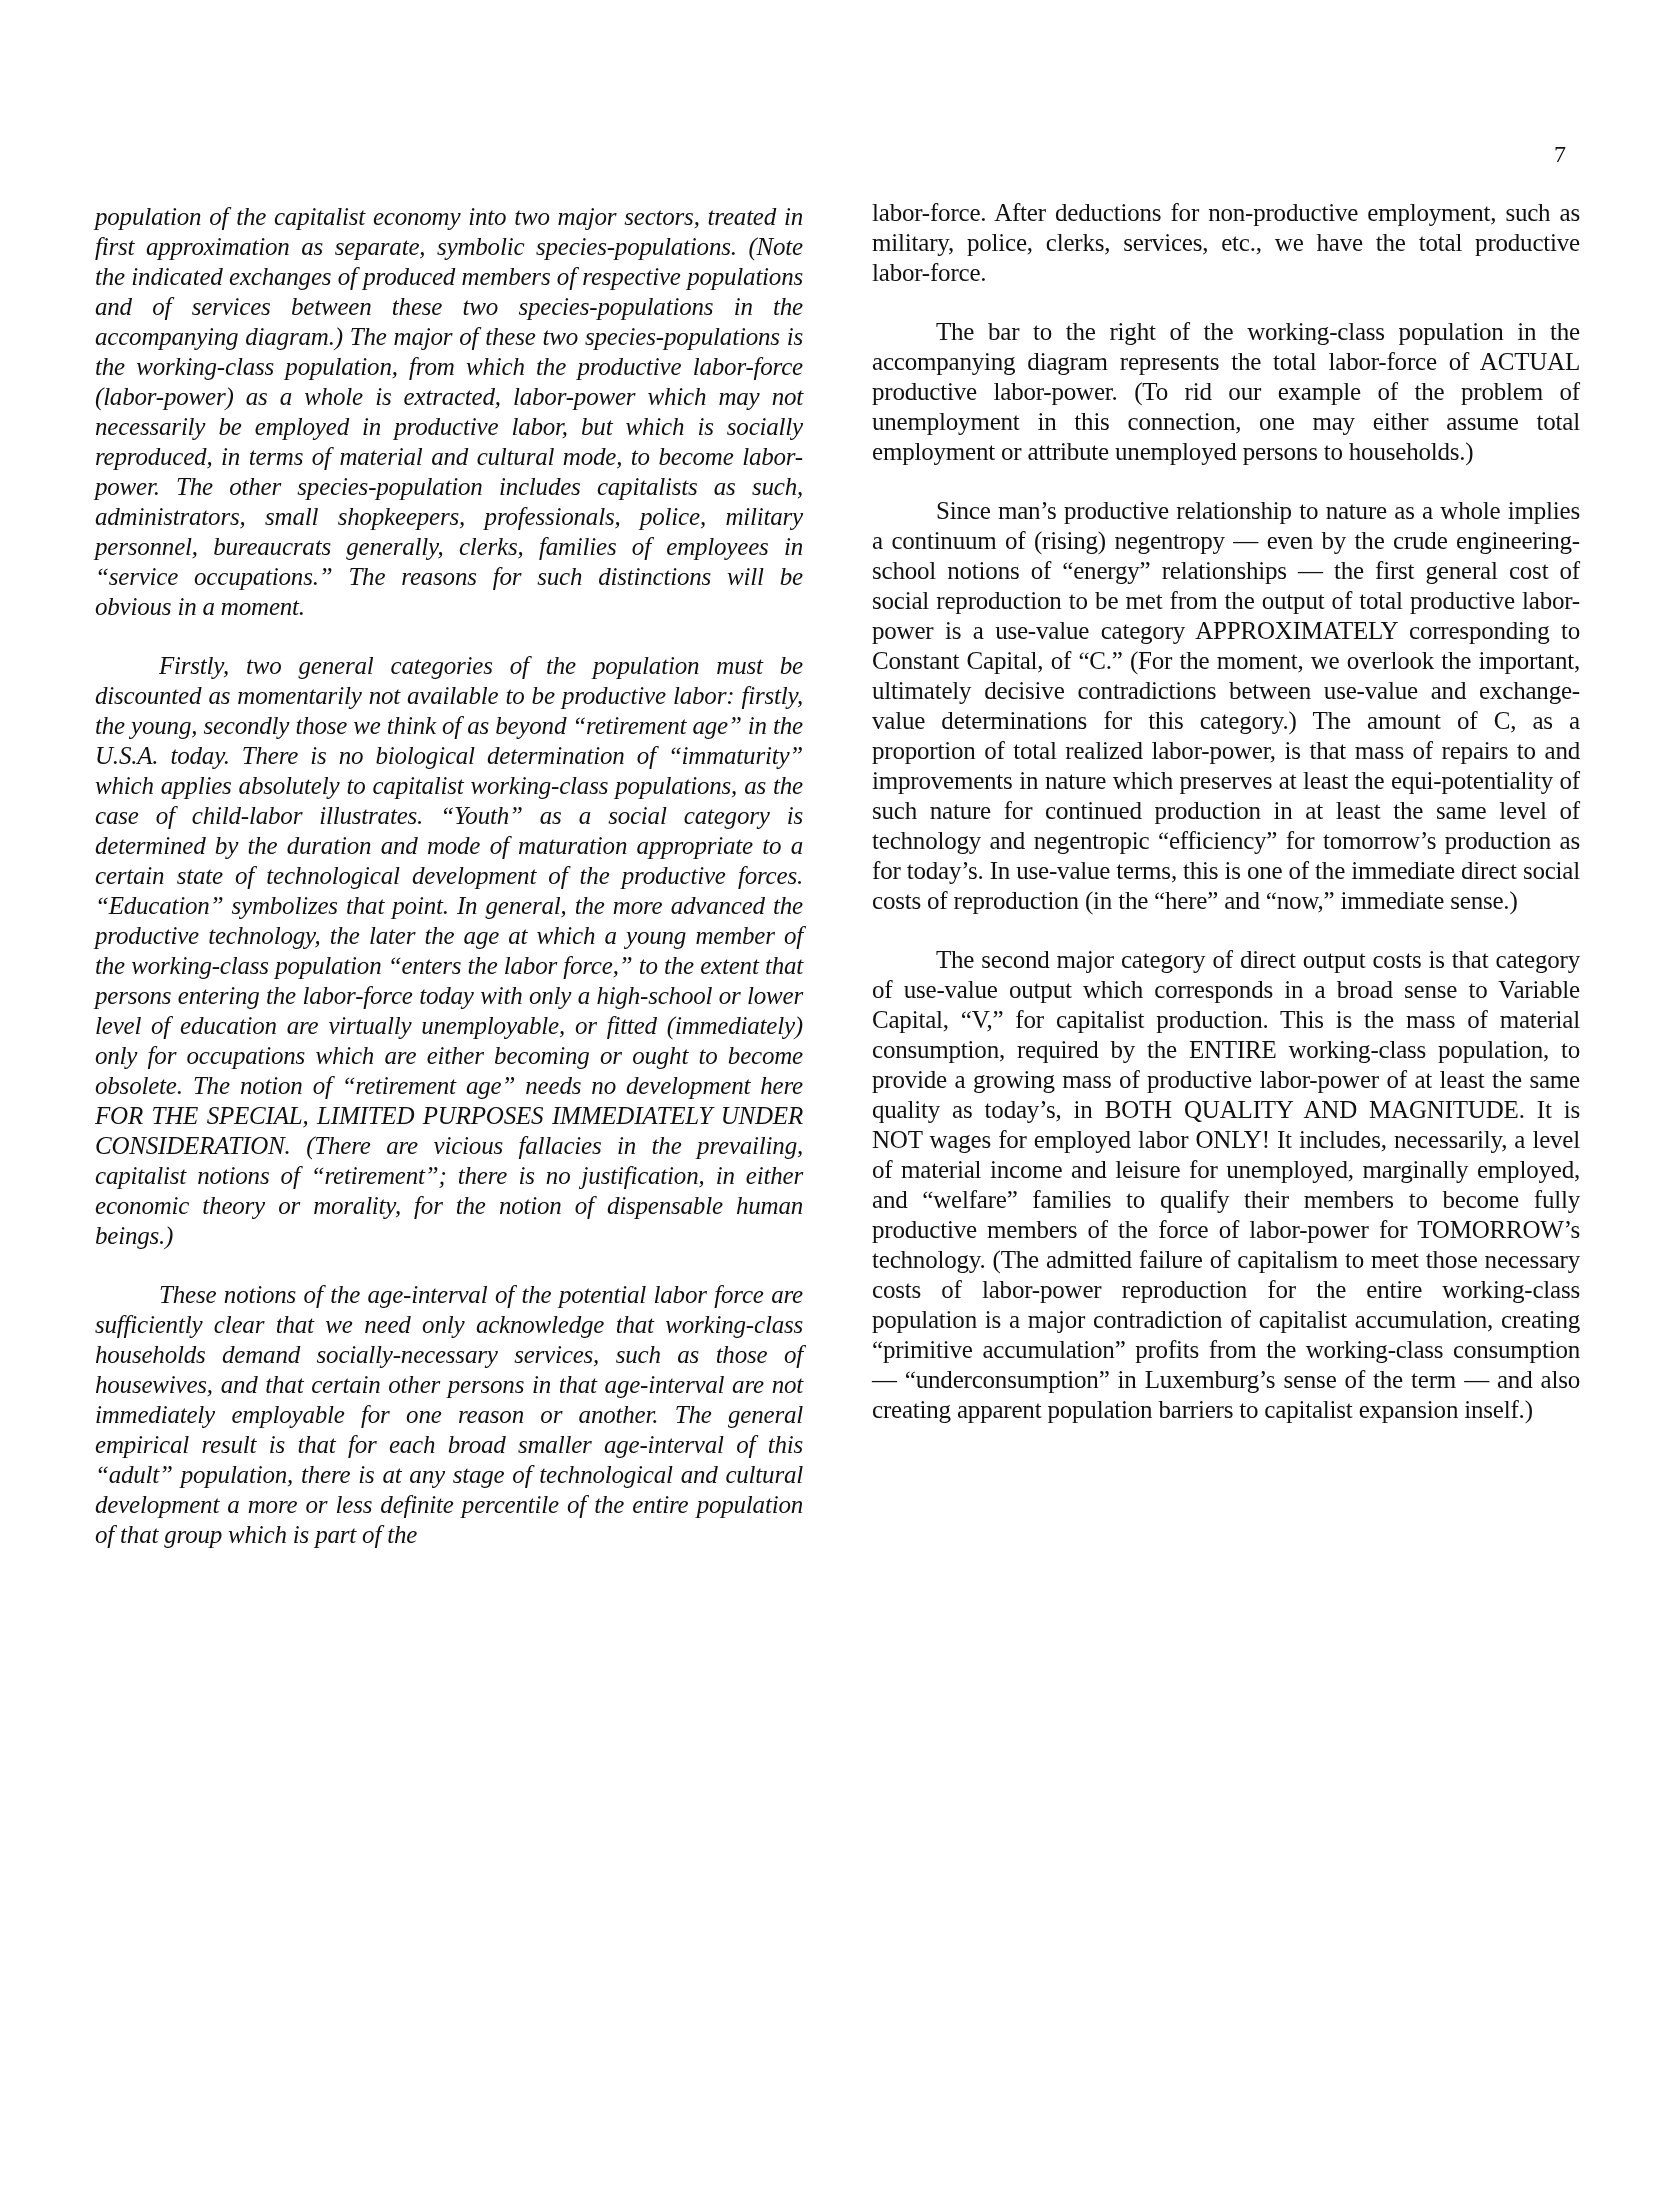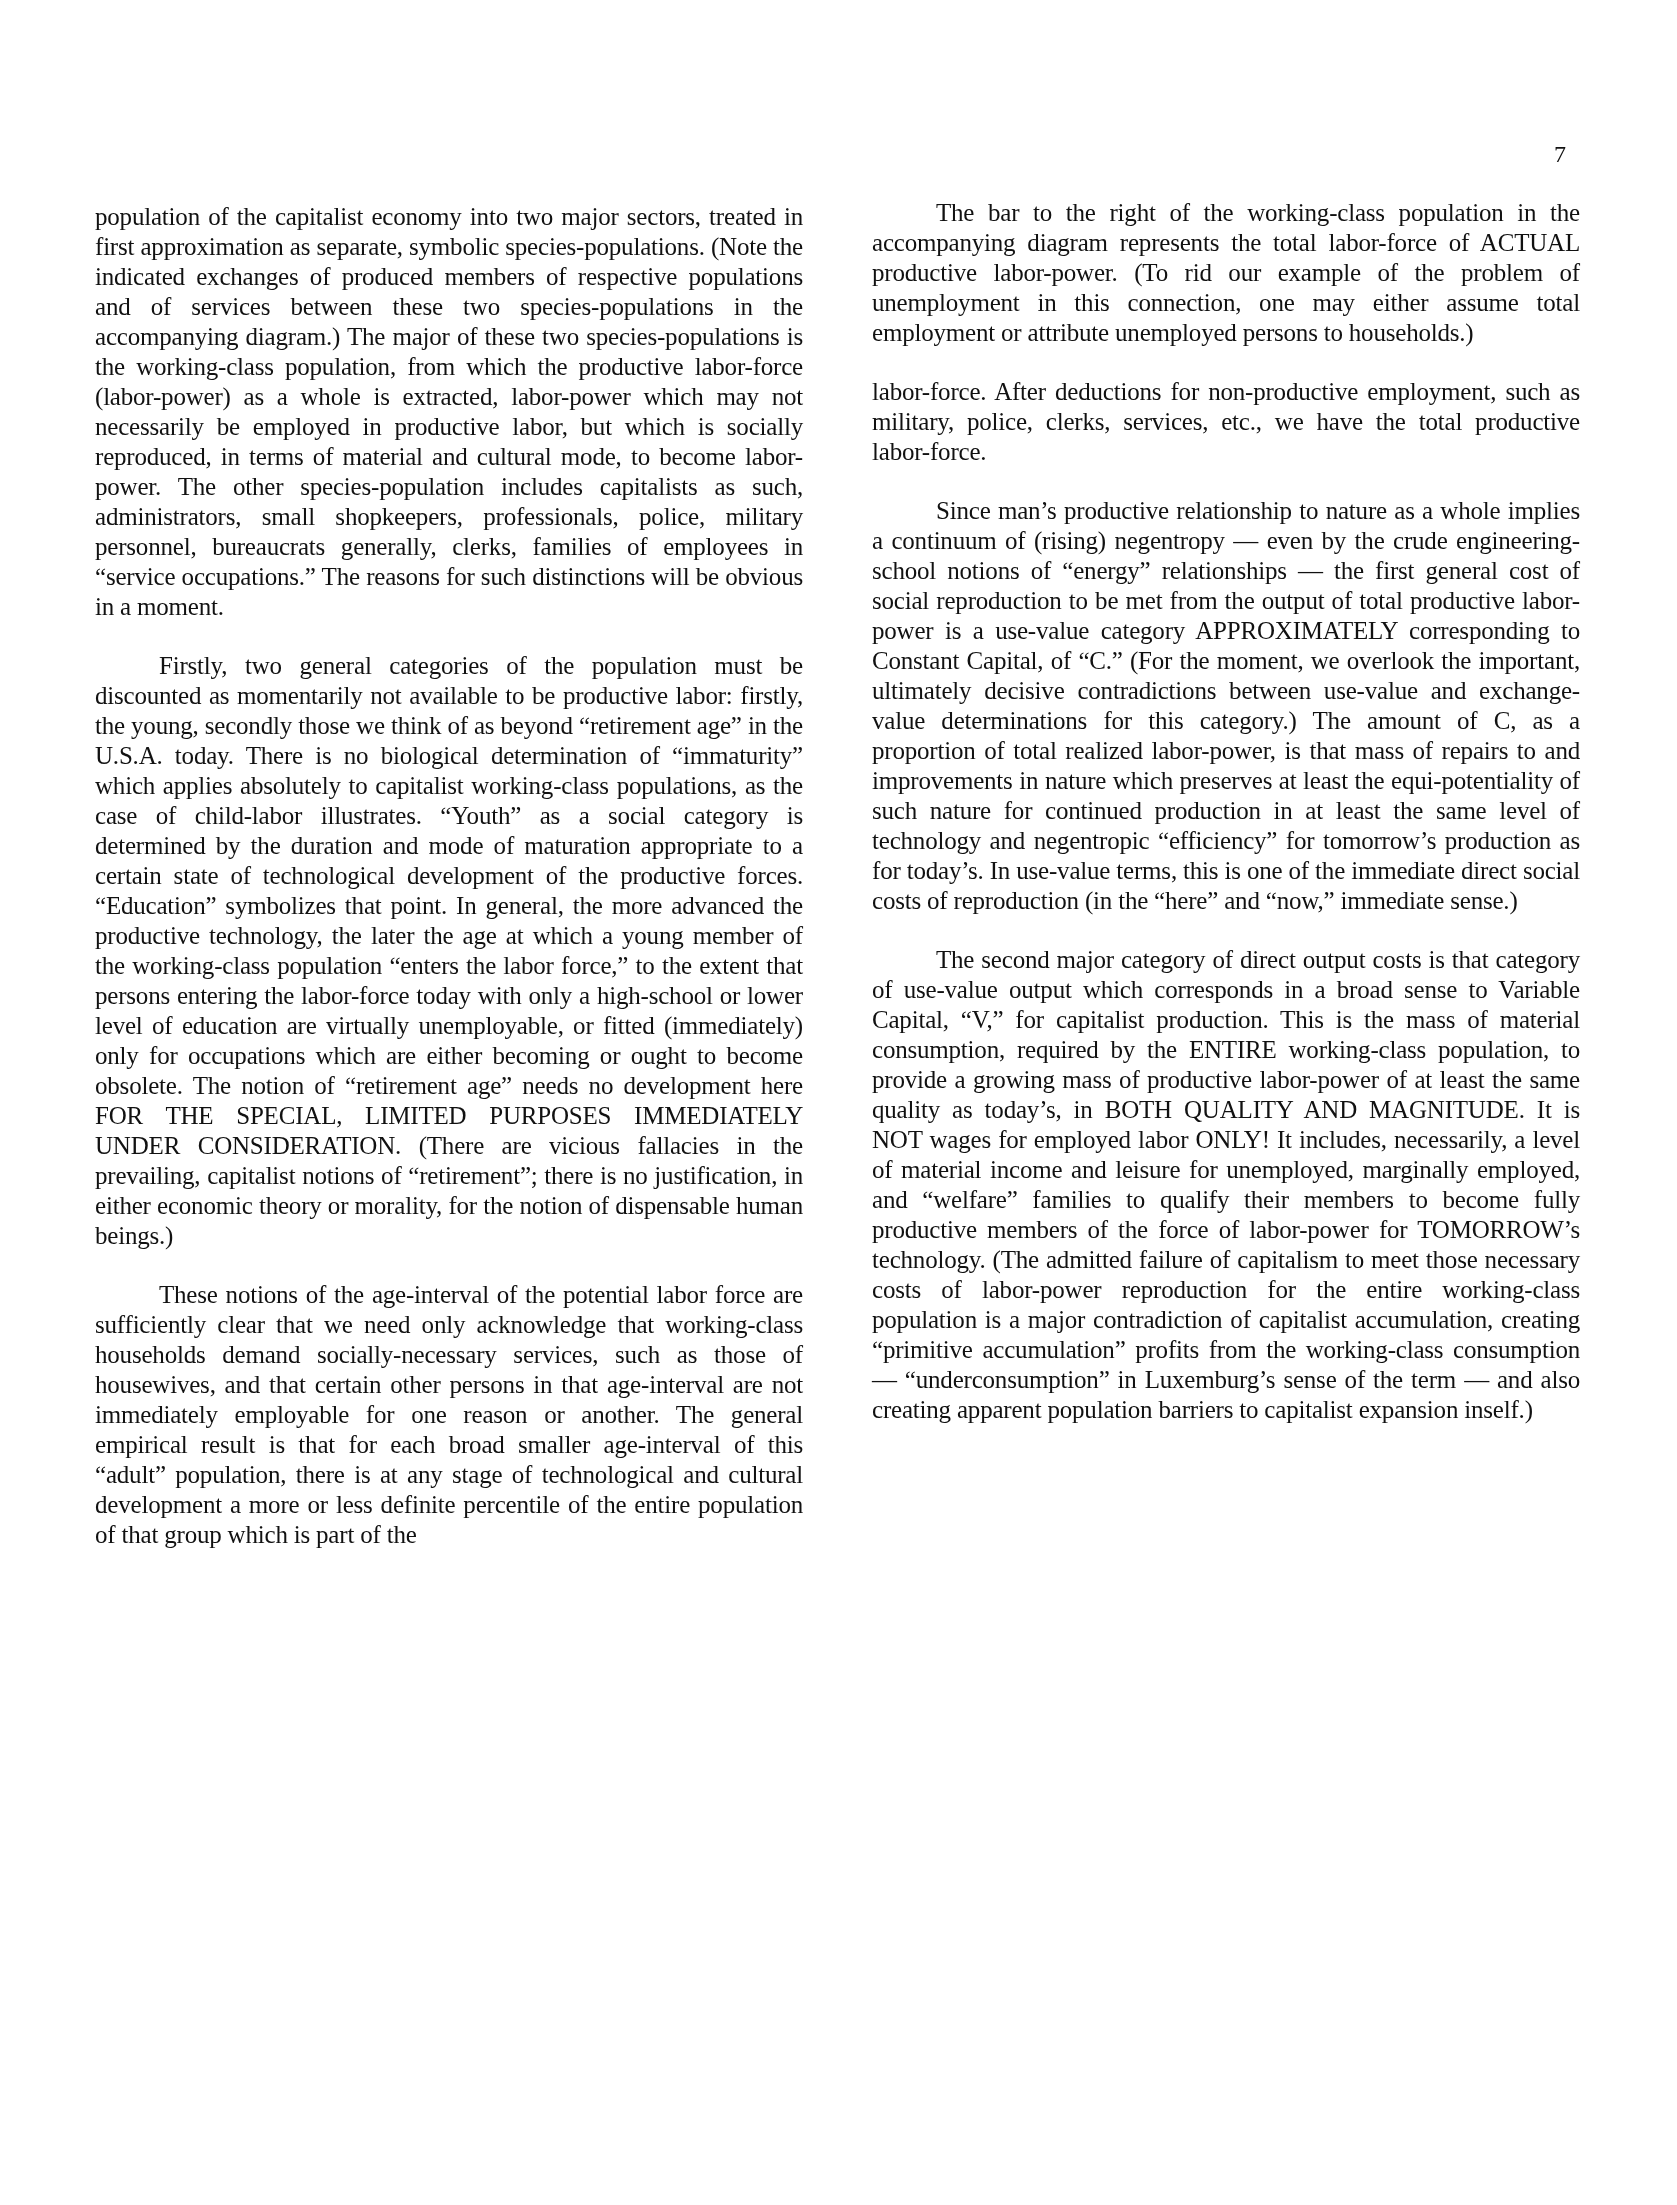--- a/index.html
+++ b/index.html
@@ -25,21 +25,21 @@
     .column {
       position: absolute;
       top: 202px;
       width: 708px;
       font-size: 25px;
       line-height: 30px;
       text-align: justify;
       hyphens: manual;
       letter-spacing: -0.2px;
     }
-    .column.left { left: 95px; top: 202px; }
+    .column.left { left: 95px; top: 202px; font-style: italic; }
     .column.right { left: 872px; top: 198px; }
     .para {
       margin: 0 0 29px 0;
       text-indent: 0;
     }
     .para.indent { text-indent: 64px; }
     .para.last-line-left { text-align-last: left; }
     .column.right .para.gap-lg { margin-top: 39px; }
   </style>
 </head>
@@ -48,19 +48,19 @@
 <div>
   <div class="page-number">7</div>
 
   <div class="column left">
     <p class="para">population of the capitalist economy into two major sectors, treated in first approximation as separate, symbolic species-populations. (Note the indicated exchanges of produced members of respective populations and of services between these two species-populations in the accompanying diagram.)  The major of these two species-populations is the working-class population, from which the productive labor-force (labor-power) as a whole is extracted, labor-power which may not necessarily be employed in productive labor, but which is socially reproduced, in terms of material and cultural mode, to become labor-power. The other species-population includes capitalists as such, administrators, small shopkeepers, professionals, police, military personnel, bureaucrats generally, clerks, families of employees in “service occupations.” The reasons for such distinctions will be obvious in a moment.</p>
     <p class="para indent">Firstly, two general categories of the population must be discounted as momentarily not available to be productive labor:  firstly, the young, secondly those we think of as beyond “retirement age” in the U.S.A. today.  There is no biological determination of “immaturity” which applies absolutely to capitalist working-class populations, as the case of child-labor illustrates. “Youth” as a social category is determined by the duration and mode of maturation appropriate to a certain state of technological development of the productive forces.  “Education” symbolizes that point.  In general, the more advanced the productive technology, the later the age at which a young member of the working-class population “enters the labor force,” to the extent that persons entering the labor-force today with only a high-school or lower level of education are virtually unemployable, or fitted (immediately) only for occupations which are either becoming or ought to become obsolete.  The notion of “retirement age” needs no development here FOR THE SPECIAL, LIMITED PURPOSES IMMEDIATELY UNDER CONSIDERATION. (There are vicious fallacies in the prevailing, capitalist notions of “retirement”; there is no justification, in either economic theory or morality, for the notion of dispensable human beings.)</p>
     <p class="para indent">These notions of the age-interval of the potential labor force are sufficiently clear that we need only acknowledge that working-class households demand socially-necessary services, such as those of housewives, and that certain other persons in that age-interval are not immediately employable for one reason or another.  The general empirical result is that for each broad smaller age-interval of this “adult” population, there is at any stage of technological and cultural development a more or less definite percentile of the entire population of that group which is part of the</p>
   </div>
 
   <div class="column right">
+    <p class="para">labor-force.  After deductions for non-productive employment, such as military, police, clerks, services, etc., we have the total productive labor-force.</p>
     <p class="para indent">The bar to the right of the working-class population in the accompanying diagram represents the total labor-force of ACTUAL productive labor-power. (To rid our example of the problem of unemployment in this connection, one may either assume total employment or attribute unemployed persons to households.)</p>
-    <p class="para">labor-force.  After deductions for non-productive employment, such as military, police, clerks, services, etc., we have the total productive labor-force.</p>
     <p class="para indent">Since man’s productive relationship to nature as a whole implies a continuum of (rising) negentropy — even by the crude engineering-school notions of “energy” relationships — the first general cost of social reproduction to be met from the output of total productive labor-power is a use-value category APPROXIMATELY corresponding to Constant Capital, of “C.”  (For the moment, we overlook the important, ultimately decisive contradictions between use-value and exchange-value determinations for this category.)  The amount of C, as a proportion of total realized labor-power, is that mass of repairs to and improvements in nature which preserves at least the equi-potentiality of such nature for continued production in at least the same level of technology and negentropic “efficiency” for tomorrow’s production as for today’s.  In use-value terms, this is one of the immediate direct social costs of reproduction (in the “here” and “now,” immediate sense.)</p>
     <p class="para indent">The second major category of direct output costs is that category of use-value output which corresponds in a broad sense to Variable Capital, “V,” for capitalist production.  This is the mass of material consumption, required by the ENTIRE working-class population, to provide a growing mass of productive labor-power of at least the same quality as today’s, in BOTH QUALITY AND MAGNITUDE.  It is NOT wages for employed labor ONLY!  It includes, necessarily, a level of material income and leisure for unemployed, marginally employed, and “welfare” families to qualify their members to become fully productive members of the force of labor-power for TOMORROW’s technology.  (The admitted failure of capitalism to meet those necessary costs of labor-power reproduction for the entire working-class population is a major contradiction of capitalist accumulation, creating “primitive accumulation” profits from the working-class consumption — “underconsumption” in Luxemburg’s sense of the term — and also creating apparent population barriers to capitalist expansion inself.)</p>
   </div>
 </div>
 
 
 </body></html>

